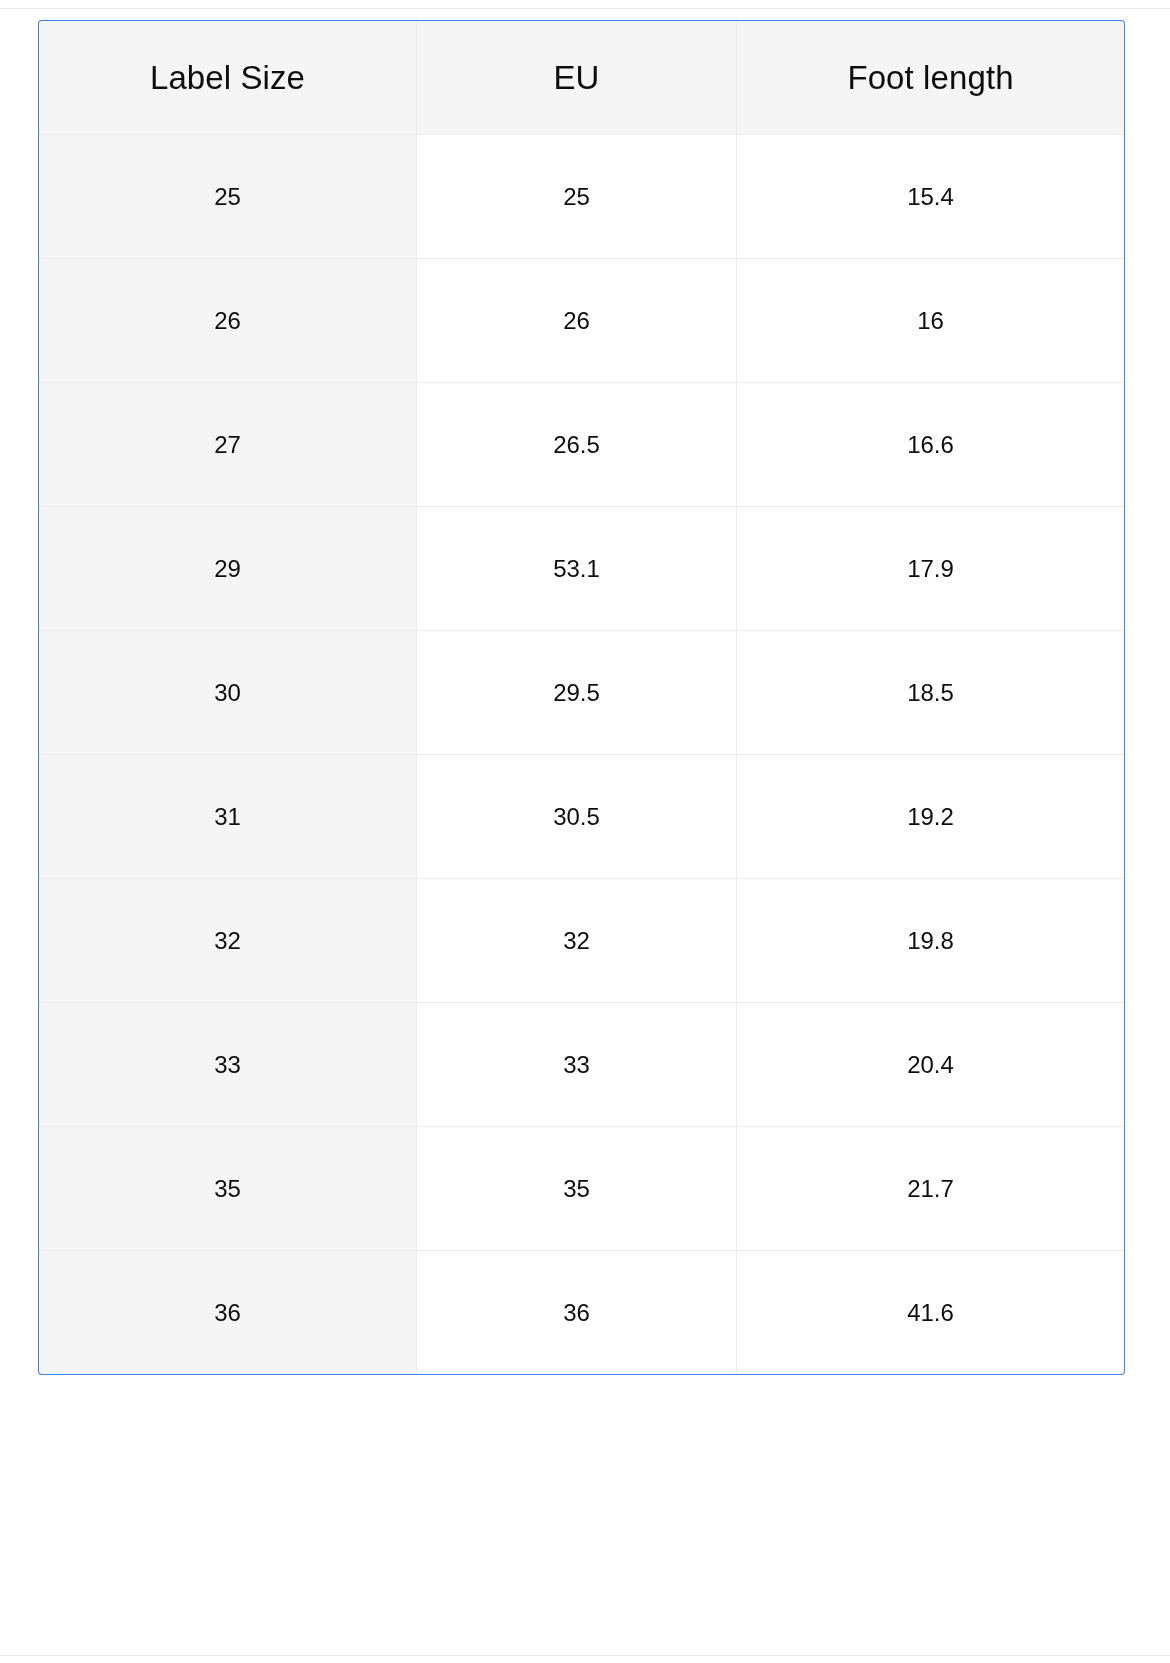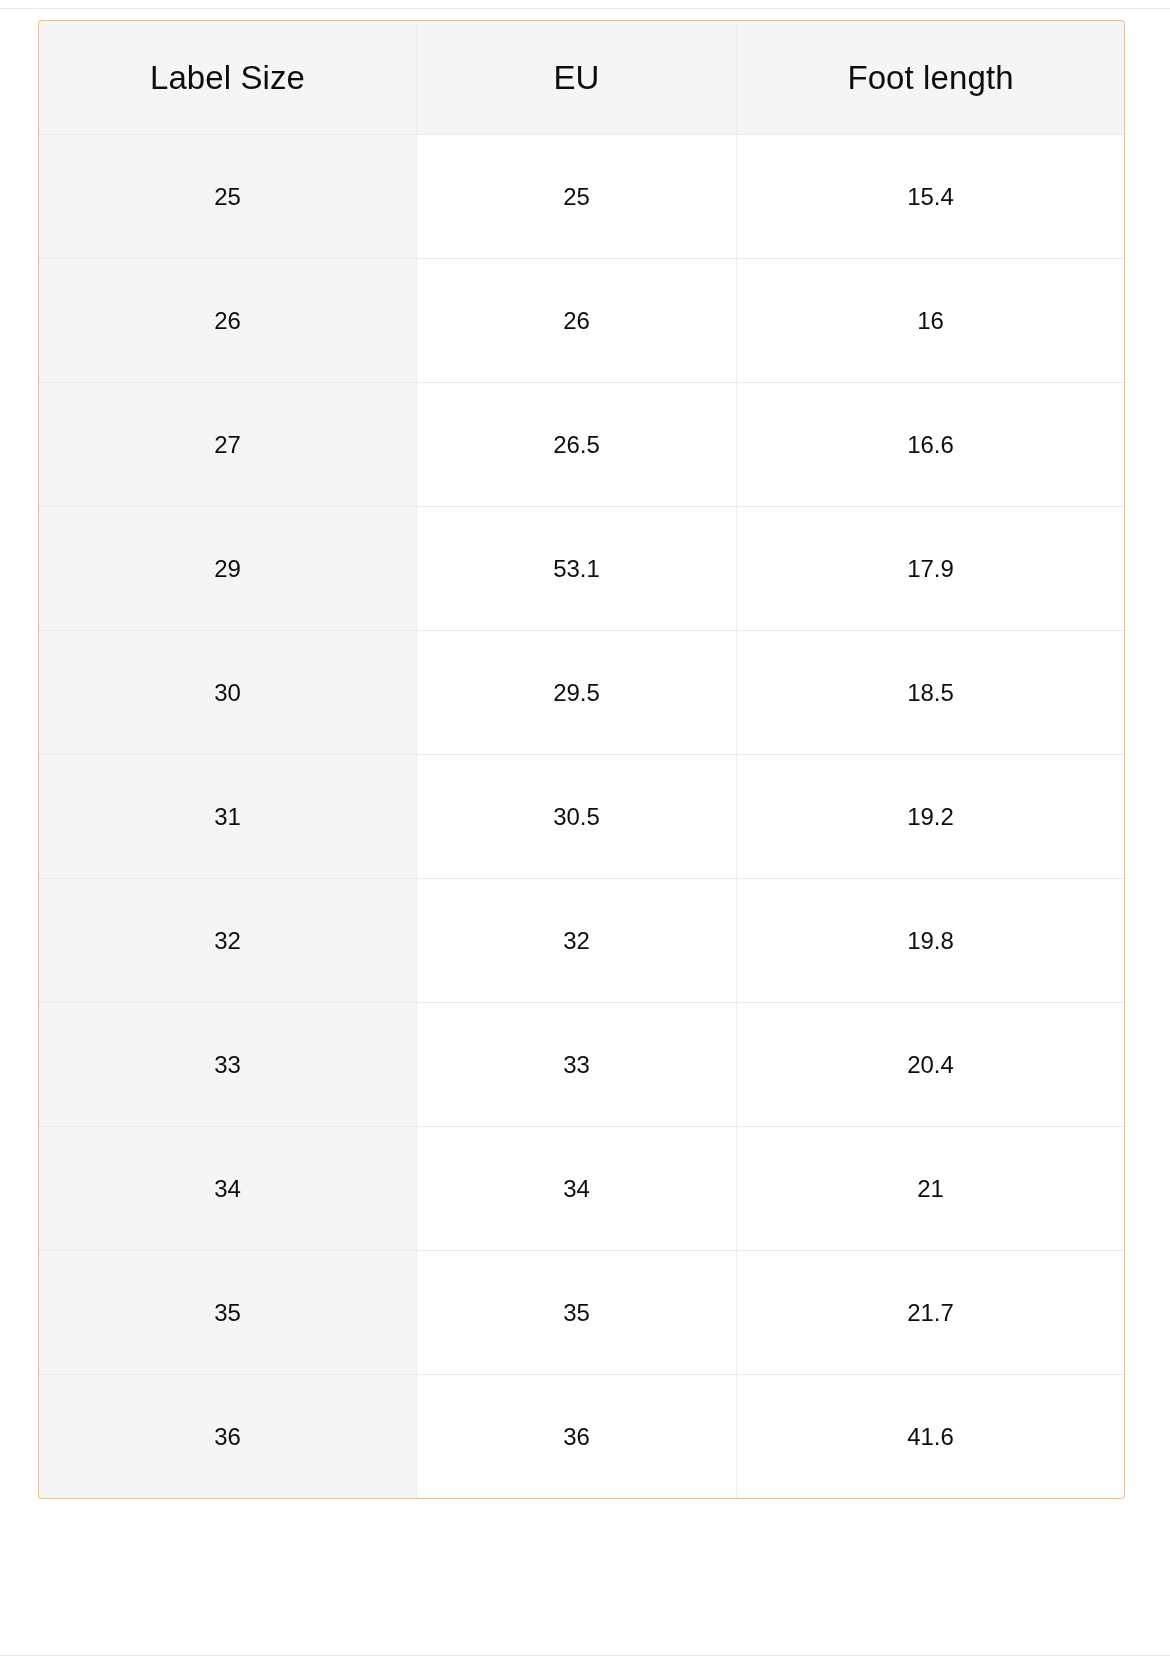--- a/index.html
+++ b/index.html
@@ -31,21 +31,21 @@
     position: absolute;
     left: 38px;
     top: 20px;
     width: 1086px;
   }
 
   table.size-chart {
     width: 1086px;
     border-collapse: collapse;
     table-layout: fixed;
-    background: #fdba74;
+    background: #3b82f6;
     border: 1px solid #ececec;
     border-radius: 4px;
     overflow: hidden;
   }
 
   table.size-chart col.c1 { width: 378px; }
   table.size-chart col.c2 { width: 320px; }
   table.size-chart col.c3 { width: 388px; }
 
   table.size-chart th,
@@ -131,25 +131,20 @@
           <td class="label-col">32</td>
           <td>32</td>
           <td>19.8</td>
         </tr>
         <tr>
           <td class="label-col">33</td>
           <td>33</td>
           <td>20.4</td>
         </tr>
         <tr>
-          <td class="label-col">34</td>
-          <td>34</td>
-          <td>21</td>
-        </tr>
-        <tr>
           <td class="label-col">35</td>
           <td>35</td>
           <td>21.7</td>
         </tr>
         <tr>
           <td class="label-col">36</td>
           <td>36</td>
           <td>41.6</td>
         </tr>
       </tbody>

